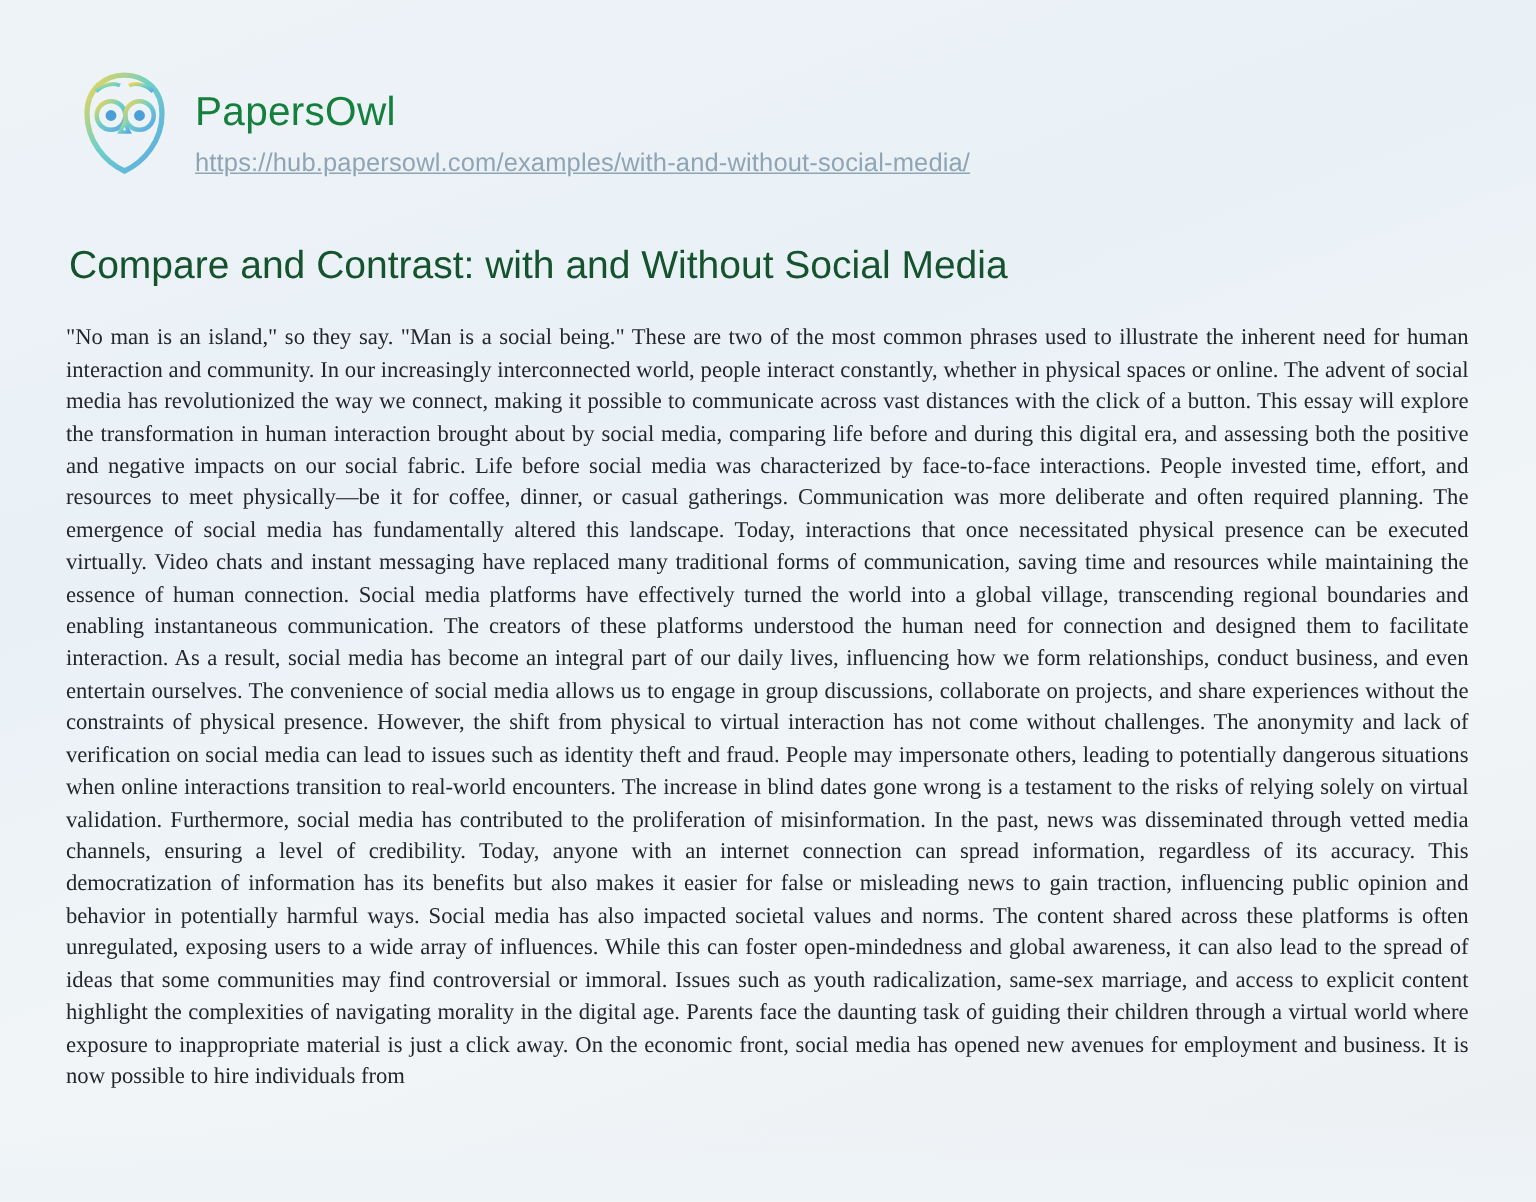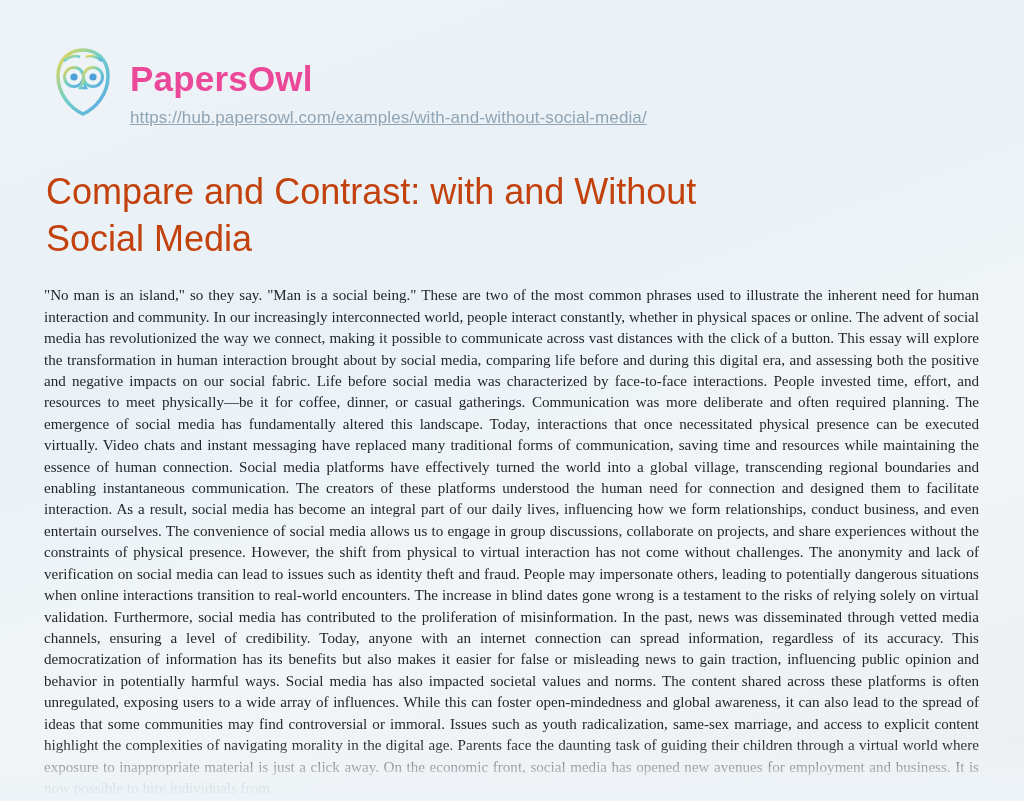--- a/index.html
+++ b/index.html
@@ -29,40 +29,40 @@
   .logo-mark {
     width: 66px;
     height: 72px;
     flex: 0 0 auto;
     position: relative;
   }
   .brand-block {
     padding-top: 14px;
   }
   .brand-name {
-    font-size: 35px;
-    font-weight: bold;
-    color: #ec4899;
+    font-size: 27px;
+    font-weight: normal;
+    color: #15803d;
     letter-spacing: 0.2px;
     line-height: 1.1;
     font-family: "Liberation Sans", sans-serif;
   }
   .brand-url {
     margin-top: 9px;
     font-size: 17px;
     color: #8fa4b4;
     font-family: "Liberation Sans", sans-serif;
     letter-spacing: 0.1px;
     text-decoration: underline;
   }
   .doc-title {
     margin: 40px 0 0 2px;
-    font-size: 36px;
+    font-size: 26px;
     line-height: 1.33;
-    color: #c2410c;
+    color: #14532d;
     font-weight: normal;
     font-family: "Liberation Sans", sans-serif;
     max-width: 660px;
   }
   .doc-body {
     margin: 22px 0 0 0;
     font-family: "Liberation Serif", serif;
     font-size: 15.1px;
     line-height: 1.42;
     color: #23272b;

